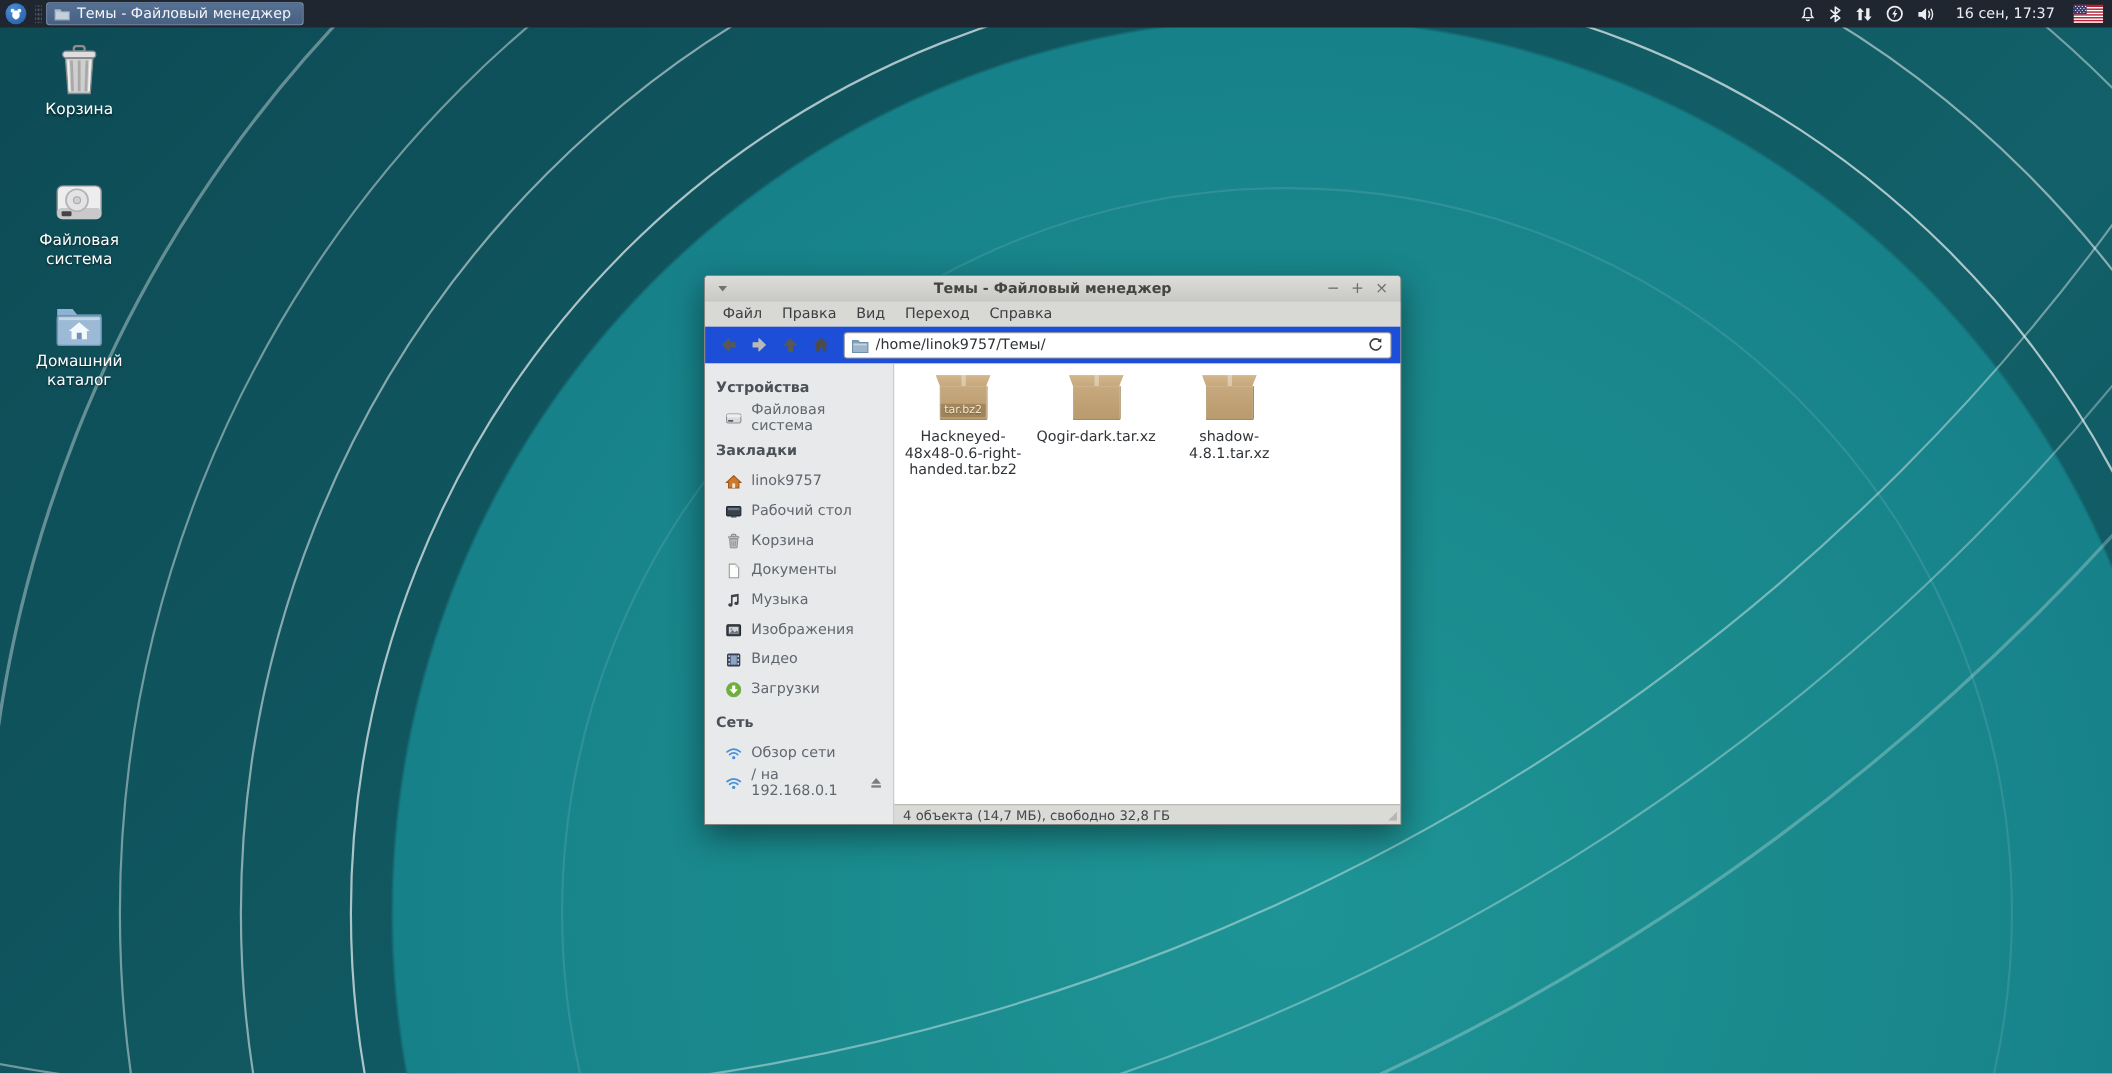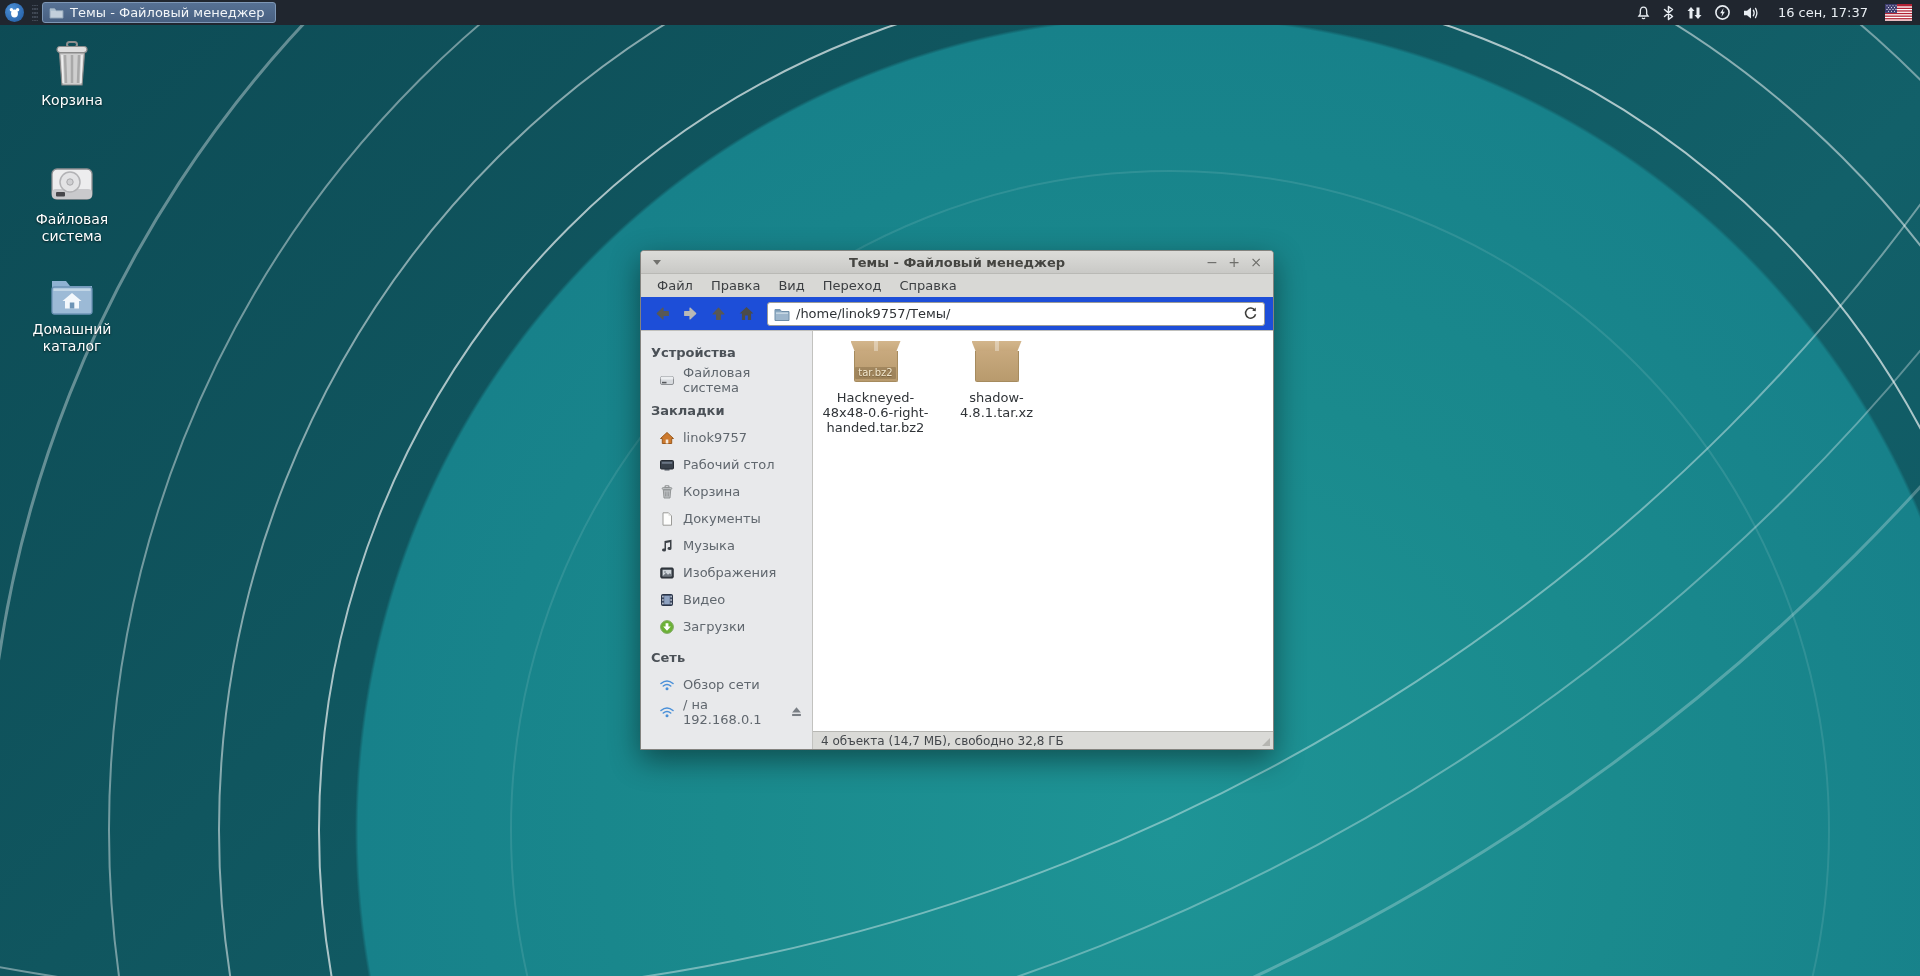--- a/index.html
+++ b/index.html
@@ -467,20 +467,27 @@
             <div class="arch">
               <div class="lid"></div>
               <div class="bodybox">
                   <span class="badge">tar.bz2</span>
                 </div>
             </div>
             <div class="fname">Hackneyed-48x48-0.6-right-handed.tar.bz2</div>
           </div>
 
 
+          <div class="fcell">
+            <div class="arch">
+              <div class="lid"></div>
+              <div class="bodybox"></div>
+            </div>
+            <div class="fname">Qogir-dark.tar.xz</div>
+          </div>
 
           <div class="fcell">
             <div class="arch">
               <div class="lid"></div>
               <div class="bodybox"></div>
             </div>
             <div class="fname">shadow-4.8.1.tar.xz</div>
           </div>
 
         </div>

